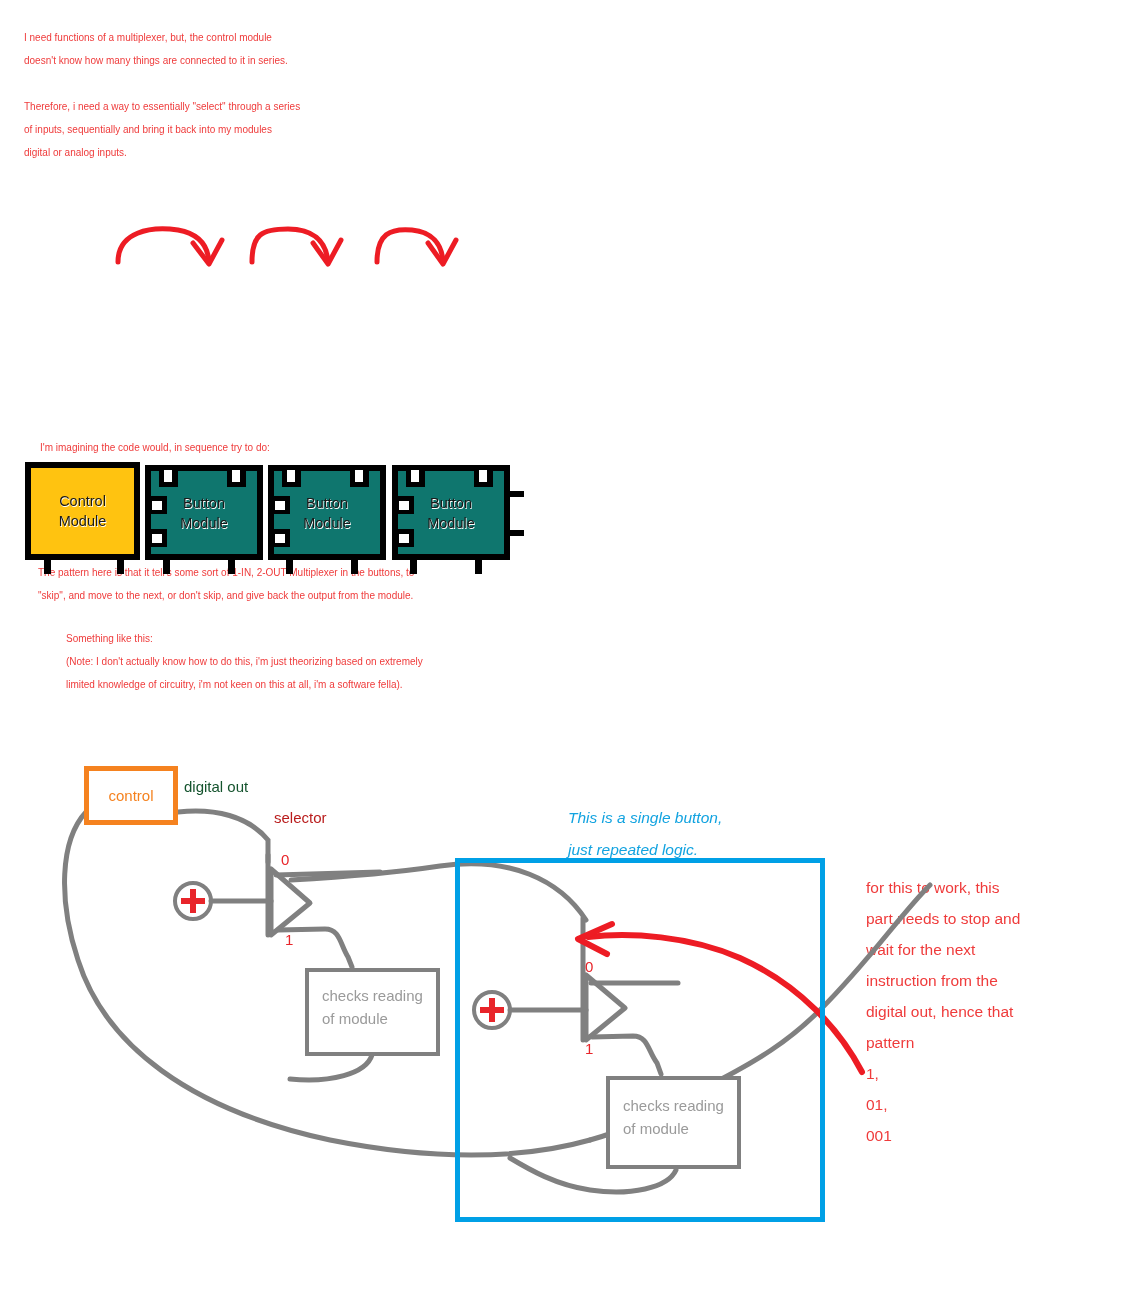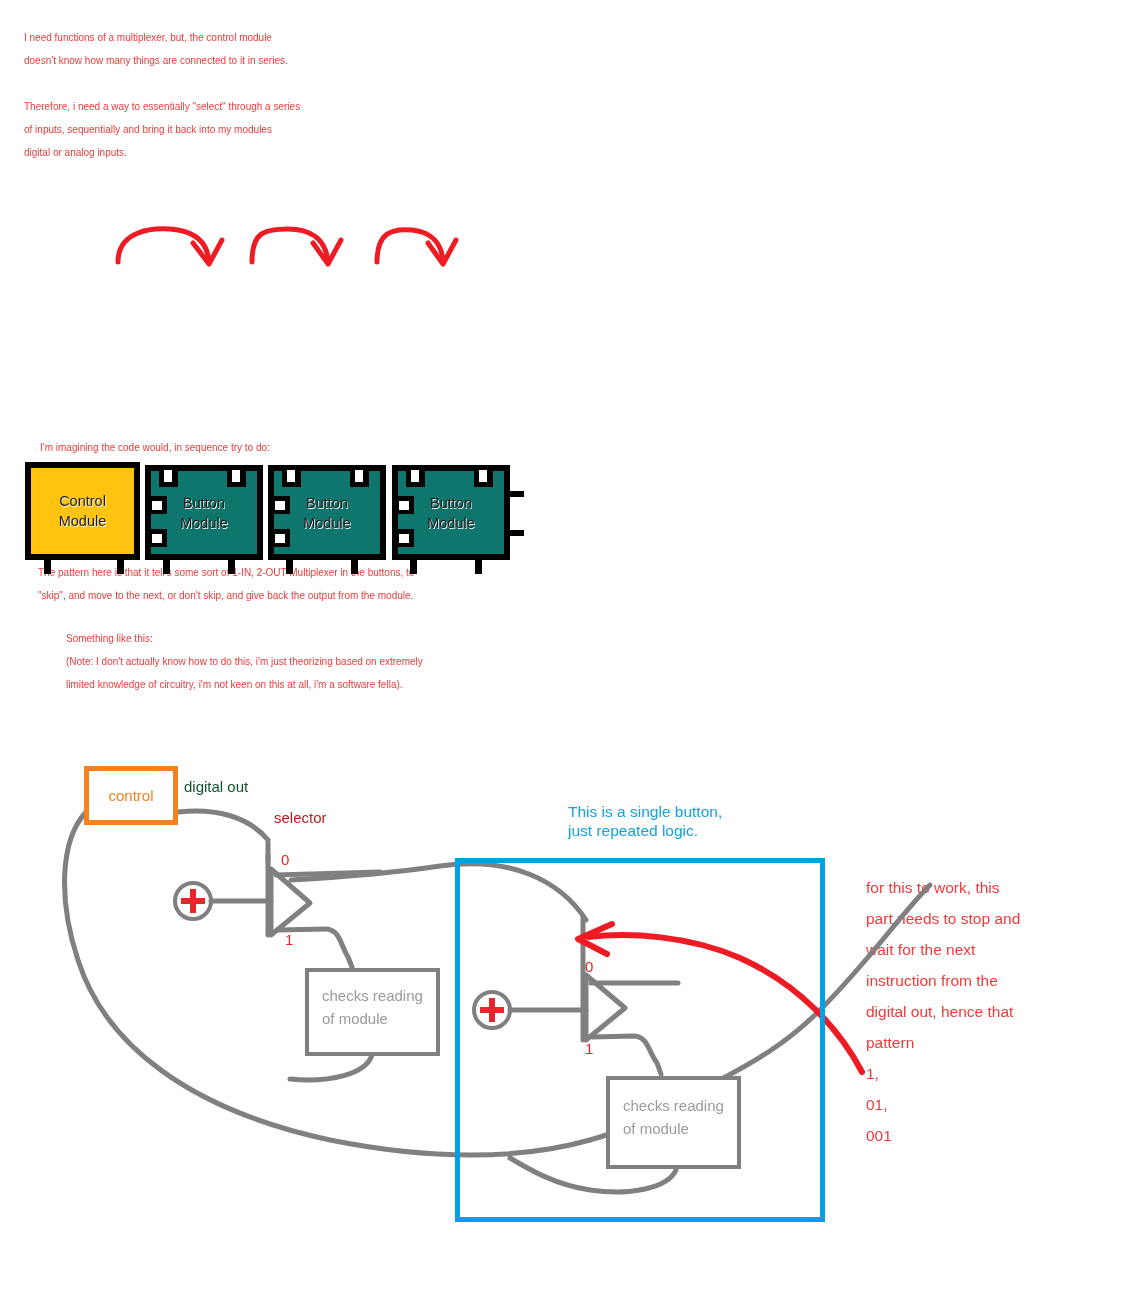--- a/index.html
+++ b/index.html
@@ -17,21 +17,21 @@
     white-space:pre-line;
     font-family:"Liberation Sans","DejaVu Sans",sans-serif;
   }
   #note-intro{left:24px;top:26px;}
   #note-sequence{left:40px;top:436px;}
   #note-pattern{left:38px;top:561px;}
   #note-something{left:42px;top:627px;margin-left:24px;}
   #note-wait{left:866px;top:872px;line-height:31px;font-size:15.5px;}
   .blue-note{
     position:absolute;left:568px;top:802px;
-    color:#12a3e0;font-size:15.5px;line-height:19px;white-space:pre-line;
+    color:#12a3e0;font-size:15.5px;line-height:32px;white-space:pre-line;font-style:italic;
   }
   
   .mod-row{position:absolute;left:0;top:200px;width:560px;height:190px;}
   .ctrl-mod{
     position:absolute;left:25px;top:262px;width:115px;height:98px;
     background:#FFC310;border:6px solid #000000;box-sizing:border-box;
     display:flex;align-items:center;justify-content:center;
   }
   .ctrl-mod span{
     display:block;text-align:center;font-size:14.5px;line-height:20px;

